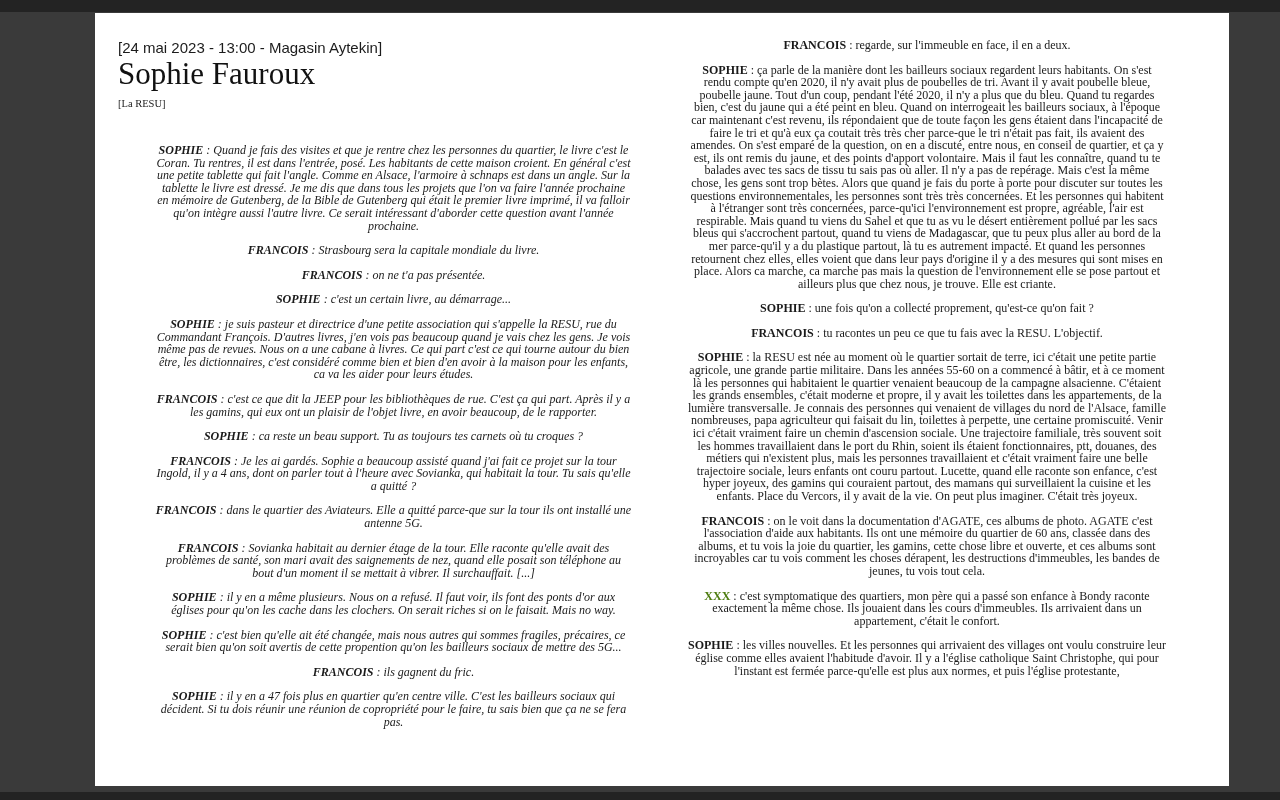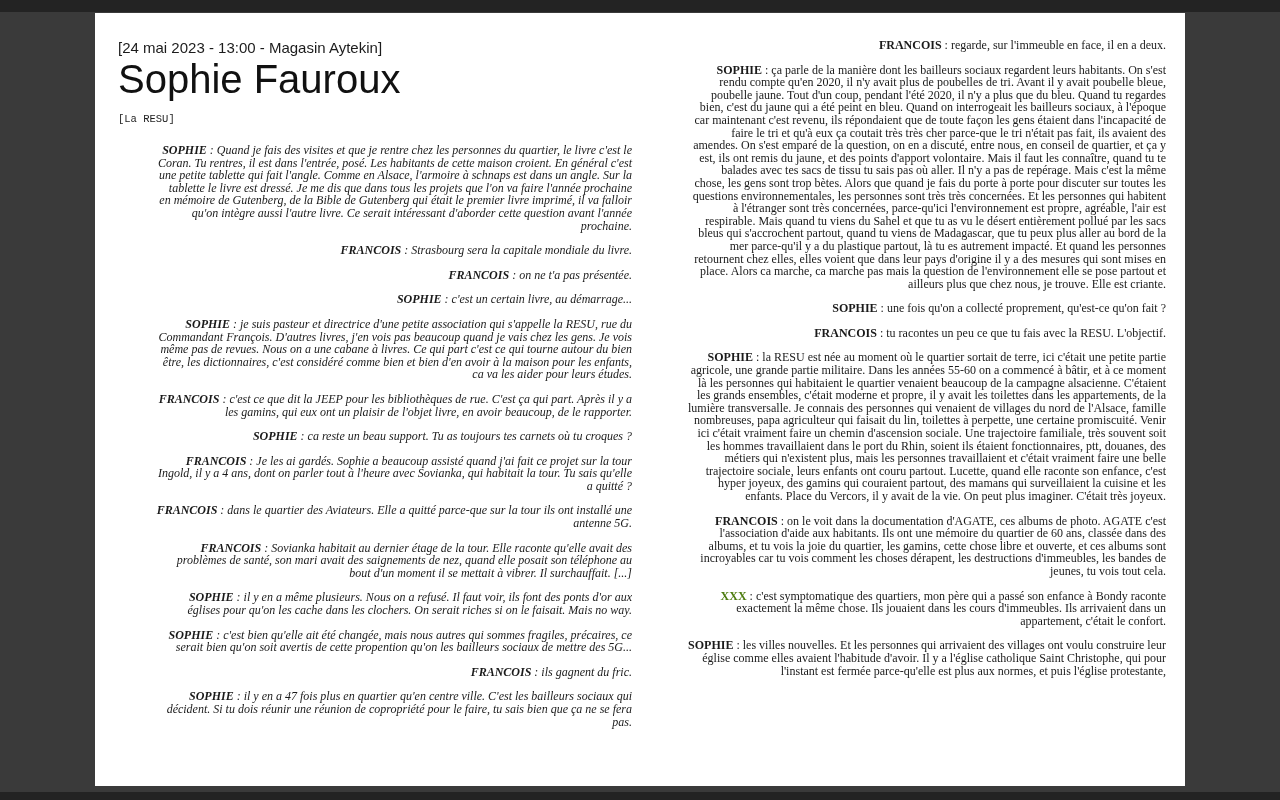--- a/index.html
+++ b/index.html
@@ -16,41 +16,42 @@
   }
   .chrome-bottom {
     position:absolute; bottom:0; left:0; width:1280px; height:8px;
     background:#232323;
   }
   .page {
     position:absolute; left:95px; top:13px;
     width:1090px; height:773px;
     background:#ffffff;
     overflow:hidden;
+    padding-left:44px;
   }
   .doc-header { position:absolute; left:23px; top:26px; }
   .meta-line {
     font-family:"Liberation Sans", sans-serif;
     font-size:15px; color:#1c1c1c;
   }
   .doc-title {
-    font-family:Liberation Sans, sans-serif;
-    font-size:40px; font-weight:400; color:#111111;
+    font-family:Liberation Serif, serif;
+    font-size:31px; font-weight:400; color:#111111;
     margin-top:2px; line-height:1.05;
   }
   .doc-subtitle {
-    font-family:Liberation Mono, monospace;
-    font-size:10.5px; color:#1c1c1c; margin-top:13px;
+    font-family:Liberation Serif, serif;
+    font-size:10.5px; color:#1c1c1c; margin-top:7px;
   }
   .col {
     position:absolute;
     color:#1a1a1a;
     font-size:12px;
     line-height:12.6px;
-    text-align:right;
+    text-align:center;
   }
   .col-left  { left:60px;  top:131px; width:477px;font-style:italic; }
   .col-right { left:593px; top:26px;  width:478px; }
   .para { margin:0 0 12px 0; }
   .speaker { font-weight:bold; }
 </style>
 </head>
 <body>
 
 <div class="chrome-top"></div>

